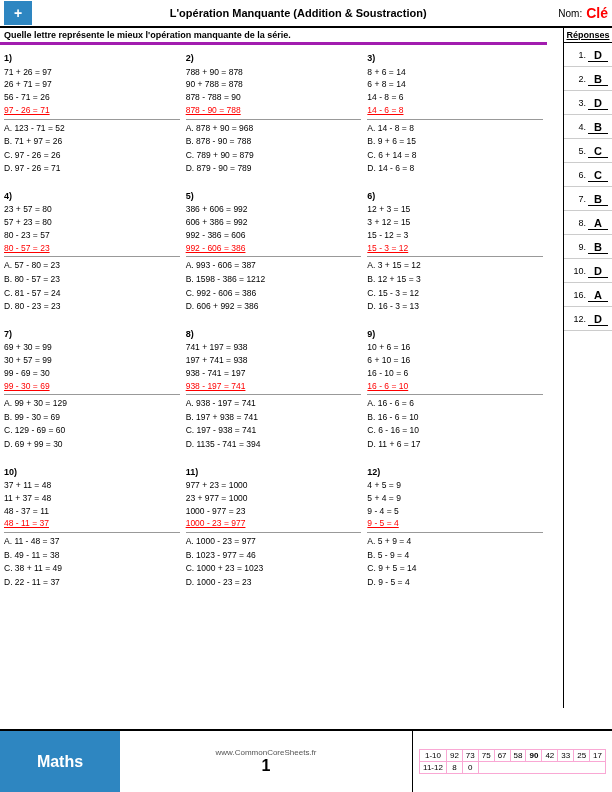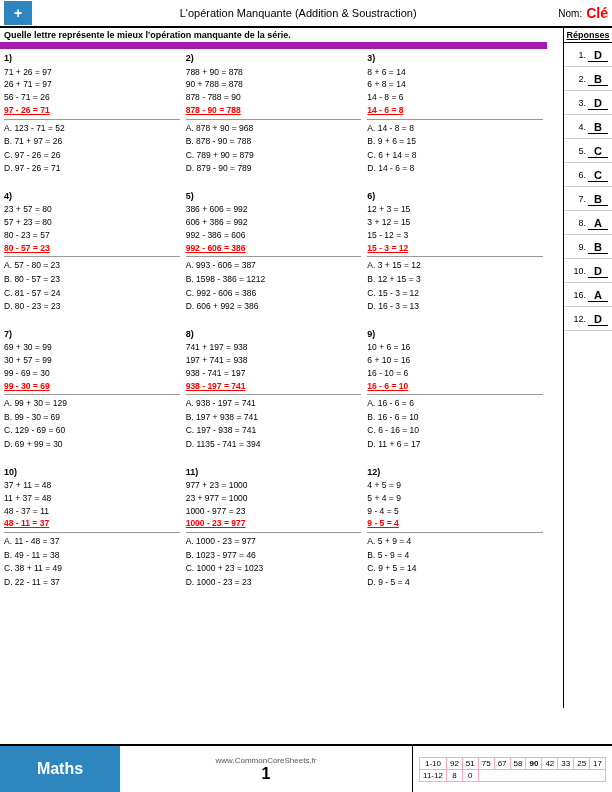--- a/index.html
+++ b/index.html
@@ -31,21 +31,21 @@
       color: white;
       font-size: 14px;
       font-weight: bold;
       margin-right: 6px;
     }
 
     .header-title {
       flex: 1;
       text-align: center;
       font-size: 11px;
-      font-weight: normal;
+      font-weight: bold;
     }
 
     .header-nom {
       font-size: 10px;
       margin-right: 4px;
     }
 
     .header-cle {
       font-size: 14px;
       font-weight: bold;
@@ -132,21 +132,20 @@
       font-size: 9px;
     }
 
     .equation-line {
       display: block;
     }
 
     .highlight-red {
       color: red;
       text-decoration: underline;
-      font-weight: bold;
     }
 
     .answer-choices {
       margin-top: 2px;
       font-size: 8.5px;
       border-top: 1px solid #999;
       padding-top: 2px;
     }
 
     .answer-choice-line {
@@ -157,21 +156,21 @@
     .divider-row {
       grid-column: 1 / -1;
       height: 6px;
     }
 
     .footer {
       position: absolute;
       bottom: 0;
       left: 0;
       right: 0;
-      height: 48px;
+      height: 63px;
       border-top: 2px solid black;
       display: flex;
       align-items: stretch;
     }
 
     .footer-maths {
       background: #2e86c1;
       color: white;
       font-size: 16px;
       font-weight: bold;
@@ -224,21 +223,21 @@
 </head>
 <body>
 
 <div class="header">
   <div class="logo-box">+</div>
   <span class="header-title">L'opération Manquante (Addition &amp; Soustraction)</span>
   <span class="header-nom">Nom:</span>
   <span class="header-cle">Clé</span>
 </div>
 
-<div class="subtitle" style="position:absolute;top:28px;left:0;right:65px;border-bottom:7px solid #a21caf;padding:2px 4px;font-size:9px;font-weight:bold;">Quelle lettre représente le mieux l'opération manquante de la série.</div>
+<div class="subtitle" style="position:absolute;top:28px;left:0;right:65px;border-bottom:3px solid #a21caf;padding:2px 4px;font-size:9px;font-weight:bold;">Quelle lettre représente le mieux l'opération manquante de la série.</div>
 
 <div class="responses-panel">
   <div class="responses-header">Réponses</div>
 
   <div id="responses-list">
       <div class="response-item">
         <span class="response-num">1.</span>
     <span class="response-line">
       <span class="response-val">D</span>
     </span>
@@ -397,21 +396,21 @@
   <div class="footer-center">
     <div style="font-size:8px;color:#555;">www.CommonCoreSheets.fr</div>
     <div class="footer-page">1</div>
   </div>
   <div class="footer-right">
     <table class="score-table">
       <tbody>
           <tr class="label-row">
         <td>1-10</td>
         <td>92</td>
-        <td>51</td>
+        <td>73</td>
         <td>75</td>
         <td>67</td>
         <td>58</td>
         <td style="font-weight:bold;">90</td>
         <td>42</td>
         <td>33</td>
         <td>25</td>
         <td>17</td>
       </tr>
       <tr class="label-row">

